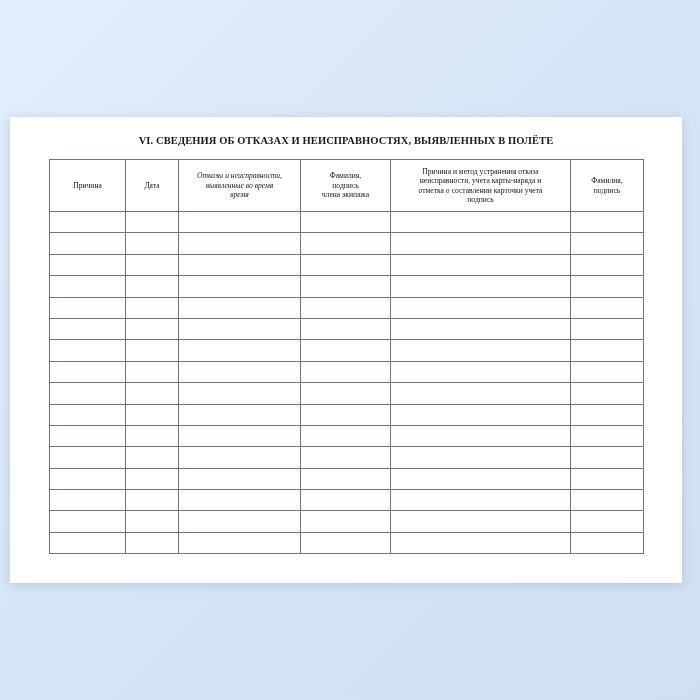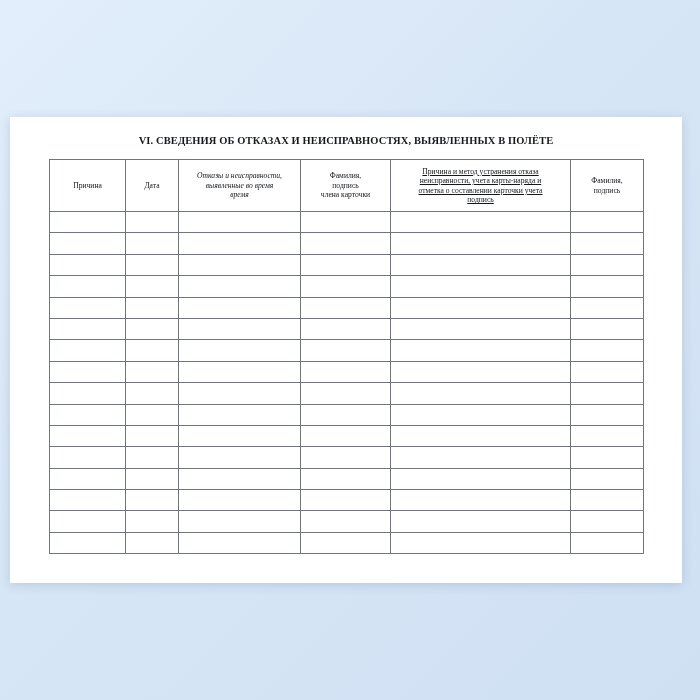--- a/index.html
+++ b/index.html
@@ -67,21 +67,21 @@
   #records-table th .hdr-line {
     display: block;
   }
   #records-table td {
     height: 20.4px;
   }
   .col-airport { width: 76px; }
   .col-date { width: 53px; }
   .col-faults { width: 122px; font-style: italic; }
   .col-crew { width: 90px; }
-  .col-cause { width: 180px; text-decoration: underline; }
+  .col-cause { width: 180px; }
   .col-sign { width: 73px; }
 </style>
 </head>
 <body>
 
 <div id="page-backdrop"></div>
 
 <div id="sheet">
 
   <div id="doc-title">VI. СВЕДЕНИЯ ОБ ОТКАЗАХ И НЕИСПРАВНОСТЯХ, ВЫЯВЛЕННЫХ В ПОЛЁТЕ</div>
@@ -96,21 +96,21 @@
           <span class="hdr-line">Дата</span>
         </th>
         <th class="col-faults">
           <span class="hdr-line">Отказы и неисправности,</span>
           <span class="hdr-line">выявленные во время</span>
           <span class="hdr-line">время</span>
         </th>
         <th class="col-crew">
           <span class="hdr-line">Фамилия,</span>
           <span class="hdr-line">подпись</span>
-          <span class="hdr-line">члена карточки</span>
+          <span class="hdr-line">члена экипажа</span>
         </th>
         <th class="col-cause">
           <span class="hdr-line">Причина и метод устранения отказа</span>
           <span class="hdr-line">неисправности, учета карты-наряда и</span>
           <span class="hdr-line">отметка о составлении карточки учета</span>
           <span class="hdr-line">подпись</span>
         </th>
         <th class="col-sign">
           <span class="hdr-line">Фамилия,</span>
           <span class="hdr-line">подпись</span>

